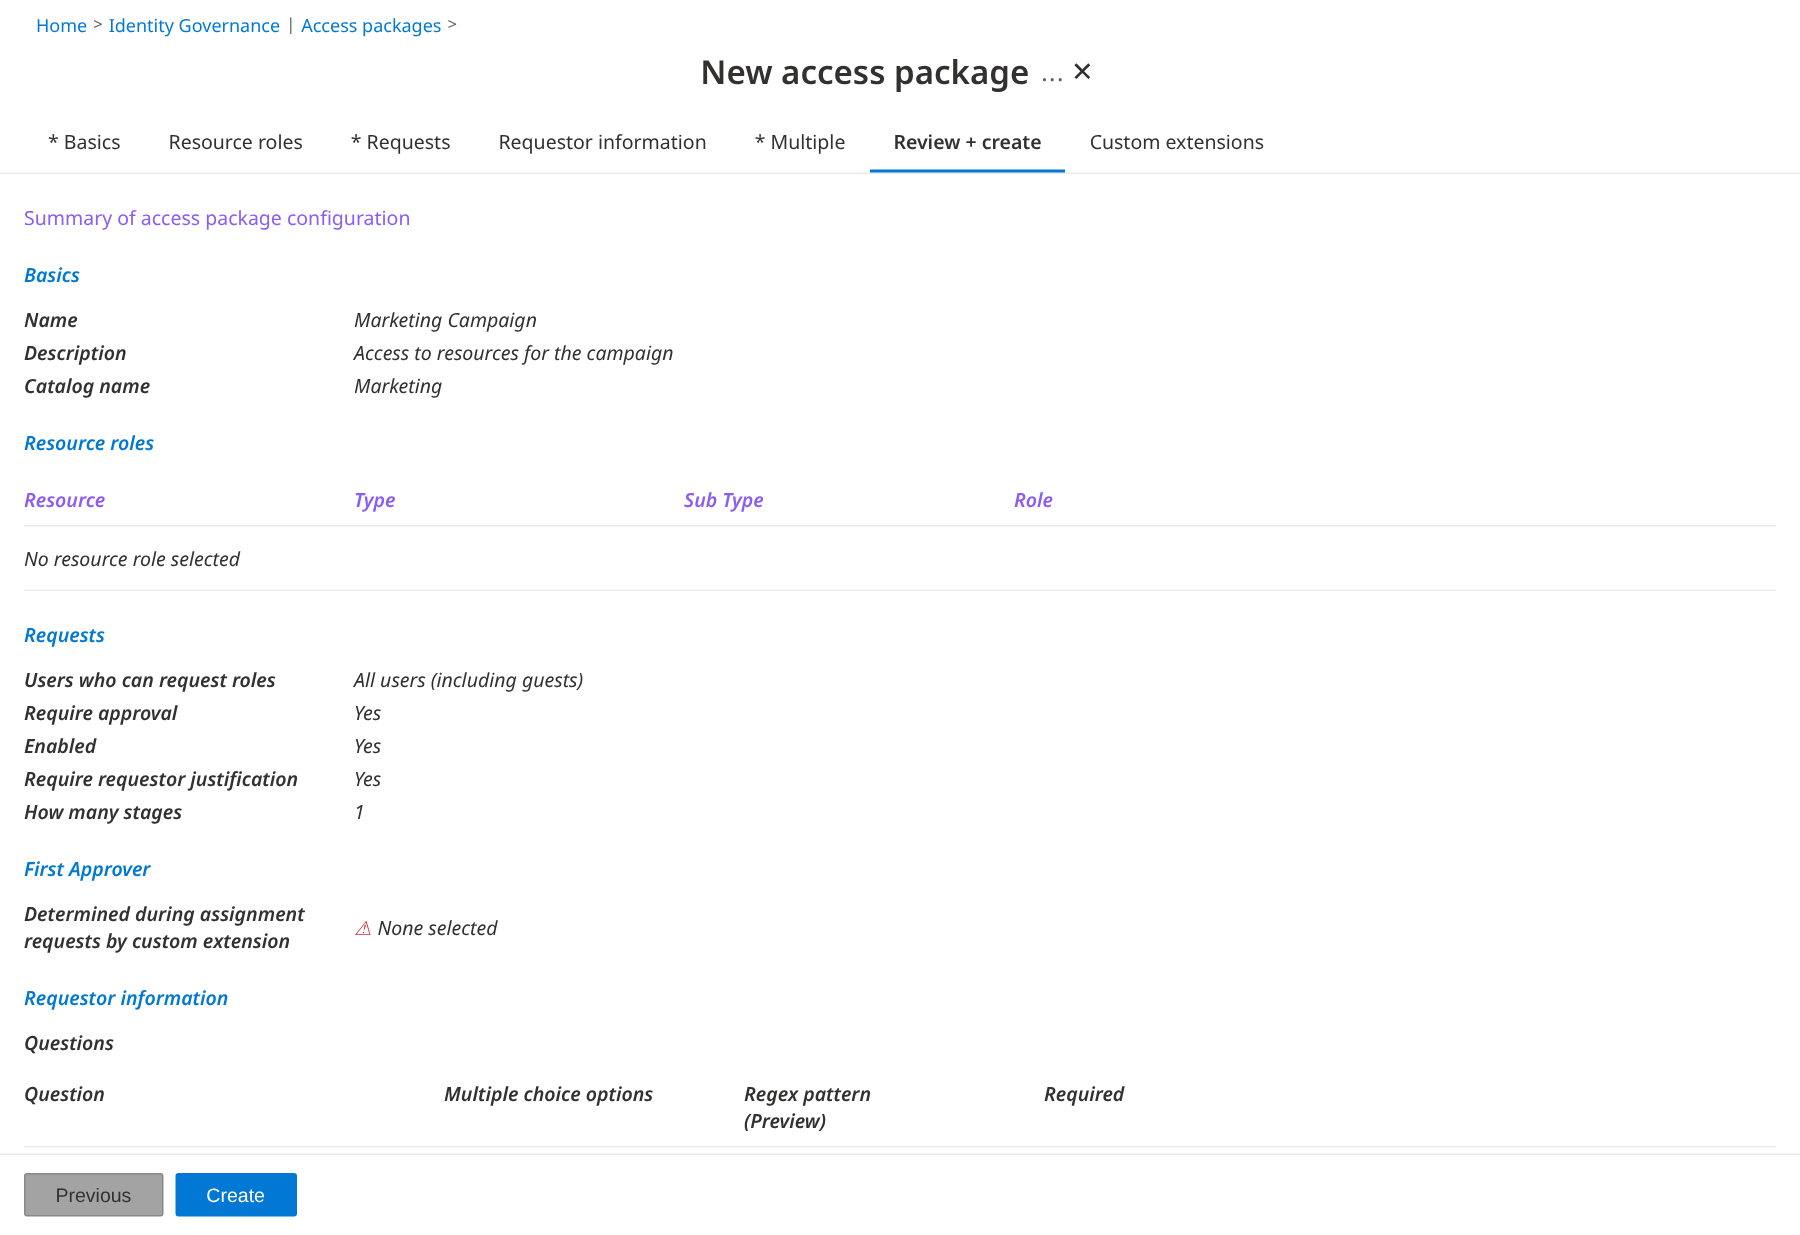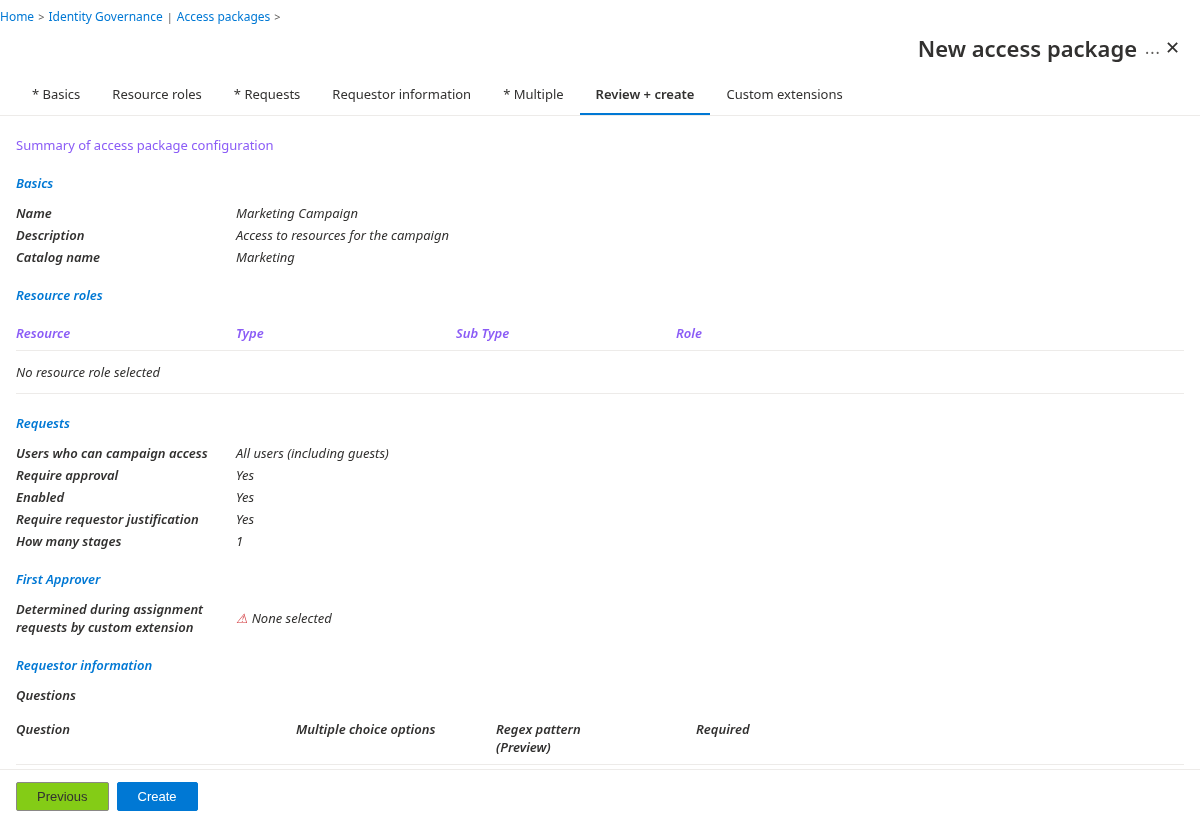--- a/index.html
+++ b/index.html
@@ -10,37 +10,37 @@
       background: #fff;
       height: 823px;
       width: 1200px;
       overflow: hidden;
       display: flex;
       flex-direction: column;
     }
     .breadcrumb {
       display: flex;
       align-items: center;
-      padding: 8px 16px 4px 0;
+      padding: 8px 16px 4px 24px;
       font-size: 12px;
       color: #605e5c;
       gap: 4px;
     }
     .breadcrumb a {
       color: #0078d4;
       text-decoration: none;
     }
     .breadcrumb-separator {
       color: #605e5c;
       font-size: 11px;
     }
     .page-header {
       display: flex;
       align-items: center;
-      justify-content: flex-end;
+      justify-content: center;
       padding: 4px 16px 12px 16px;
     }
     .page-title-row {
       display: flex;
       align-items: center;
       gap: 8px;
     }
     .page-title {
       font-size: 22px;
       font-weight: 600;
@@ -151,21 +151,21 @@
     }
     .footer {
       display: flex;
       align-items: center;
       padding: 12px 16px;
       border-top: 1px solid #edebe9;
       gap: 8px;
       background: #fff;
     }
     .btn-previous {
-      background: #84cc16;
+      background: #a3a3a3;
       border: 1px solid #8a8886;
       color: #323130;
       padding: 6px 20px;
       font-size: 13px;
       cursor: pointer;
       border-radius: 2px;
     }
     .btn-create {
       background: #0078d4;
       border: 1px solid #0078d4;
@@ -241,21 +241,21 @@
         <span>Role</span>
       </div>
       <div class="no-data">No resource role selected</div>
     </div>
   </div>
 
   <div class="section-block" style="margin-top: 16px;">
     <div class="section-title">Requests</div>
     <div class="field-group">
       <div class="field-row">
-        <span class="field-label">Users who can campaign access</span>
+        <span class="field-label">Users who can request roles</span>
         <span class="field-value">All users (including guests)</span>
       </div>
       <div class="field-row">
         <span class="field-label">Require approval</span>
         <span class="field-value">Yes</span>
       </div>
       <div class="field-row">
         <span class="field-label">Enabled</span>
         <span class="field-value">Yes</span>
       </div>

